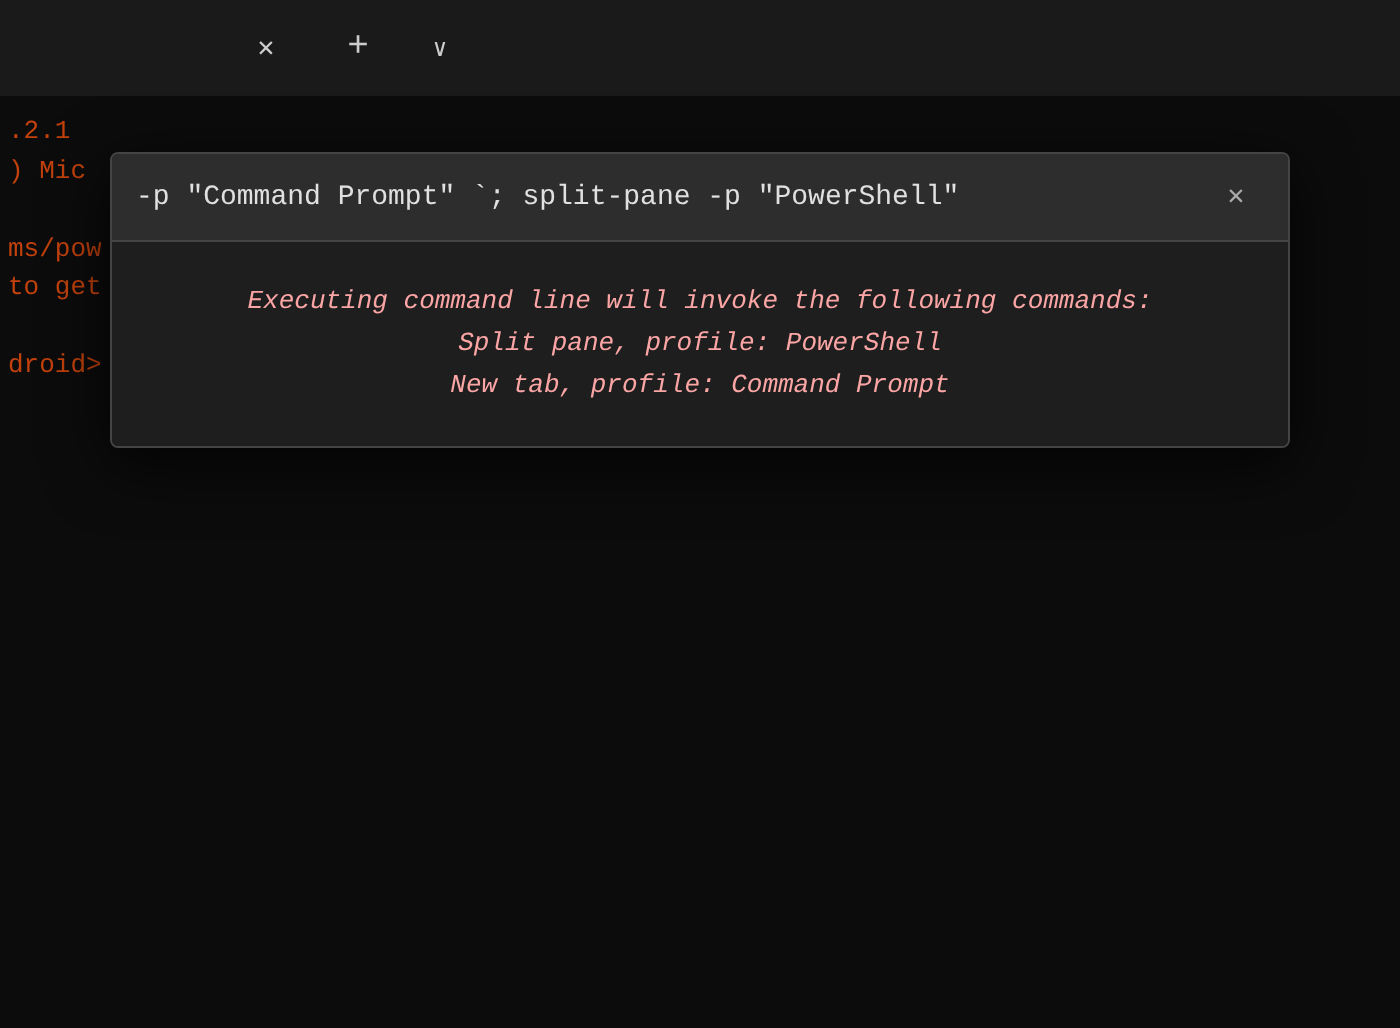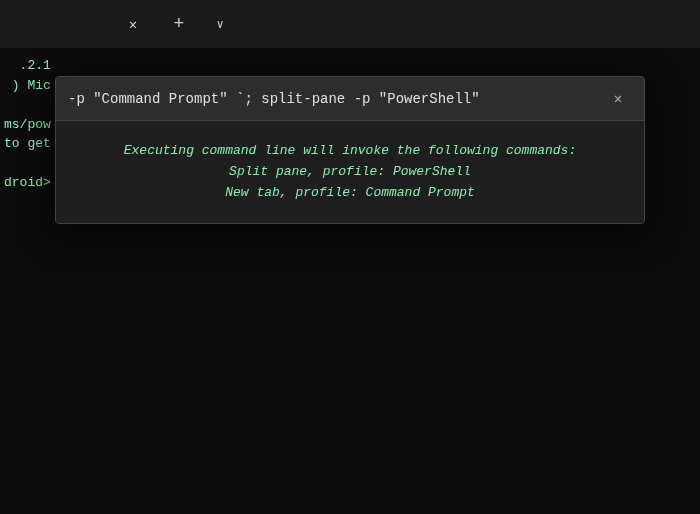--- a/index.html
+++ b/index.html
@@ -69,25 +69,24 @@
       background: #0c0c0c;
       position: relative;
     }
 
     
     .terminal-text {
       position: absolute;
       top: 0;
       left: 0;
       padding: 8px 4px;
-      color: #86efac;
+      color: #c2410c;
       font-size: 13px;
       line-height: 1.5;
       white-space: pre;
-      text-align: right;
     }
 
     
     .command-palette-overlay {
       position: absolute;
       top: 0;
       left: 0;
       right: 0;
       bottom: 0;
       display: flex;
@@ -138,21 +137,21 @@
       border-radius: 2px;
     }
 
     
     .command-result {
       padding: 20px 24px 20px 24px;
       background: #1e1e1e;
     }
 
     .command-result-description {
-      color: #86efac;
+      color: #fca5a5;
       font-size: 13px;
       font-style: italic;
       line-height: 1.6;
       text-align: center;
     }
 
     .command-result-description .line {
       display: block;
     }
   </style>

